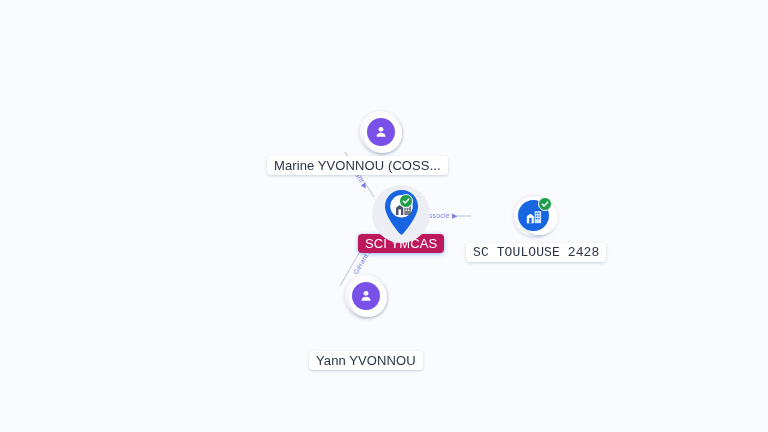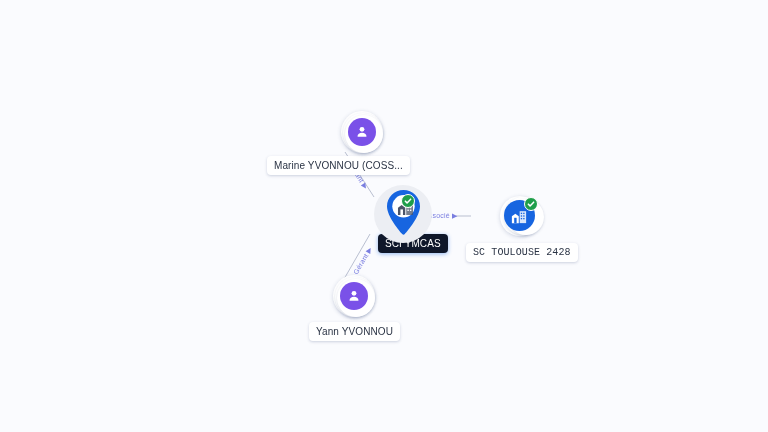--- a/index.html
+++ b/index.html
@@ -149,33 +149,32 @@
     align-items: center;
     justify-content: center;
     box-sizing: border-box;
   }
 
   
   .node-label {
     margin-top: 3px;
     background: #ffffff;
     color: #2b3445;
-    font-size: 10px;
+    font-size: 13px;
     line-height: 13px;
     padding: 3px 7px;
     border-radius: 4px;
     white-space: nowrap;
     box-shadow: 0 1px 3px rgba(40,60,110,0.22);
     letter-spacing: 0.1px;
   }
   .node-label.selected {
-    background: #0f172a;
+    background: #be185d;
     color: #ffffff;
     box-shadow: 0 1px 4px rgba(23,101,224,0.45);
-    margin-left: 20px;
   }
 
   
   .edge-label {
     position: absolute;
     font-size: 7px;
     color: #7a7ee0;
     white-space: nowrap;
     letter-spacing: 0.2px;
   }
@@ -278,21 +277,21 @@
       </div>
       <div class="verified-badge" style="left:25px; top:3px;">
         <svg width="8" height="8" viewBox="0 0 24 24" fill="none" stroke="#ffffff" stroke-width="4.5" stroke-linecap="round" stroke-linejoin="round">
           <path d="M4 12.5l5.2 5.2L20 6.5"></path>
         </svg>
       </div>
     </div>
     <div class="node-label" style="margin-top:5px;">SC TOULOUSE 2428</div>
   </div>
 
-  <div class="node" style="left:309px; top:275px;">
+  <div class="node" style="left:309px; top:275px;gap:29px;">
     <div class="person-stack">
       <div class="layer l1"></div>
       <div class="layer l2"></div>
       <div class="layer l3"></div>
       <div class="person-disc">
         <svg width="16" height="16" viewBox="0 0 24 24" fill="#ffffff">
           <circle cx="12" cy="8" r="3.6"></circle>
           <path d="M12 13c-3.7 0-6.6 2.1-6.6 4.7V19h13.2v-1.3C18.6 15.1 15.7 13 12 13z"></path>
         </svg>
       </div>

